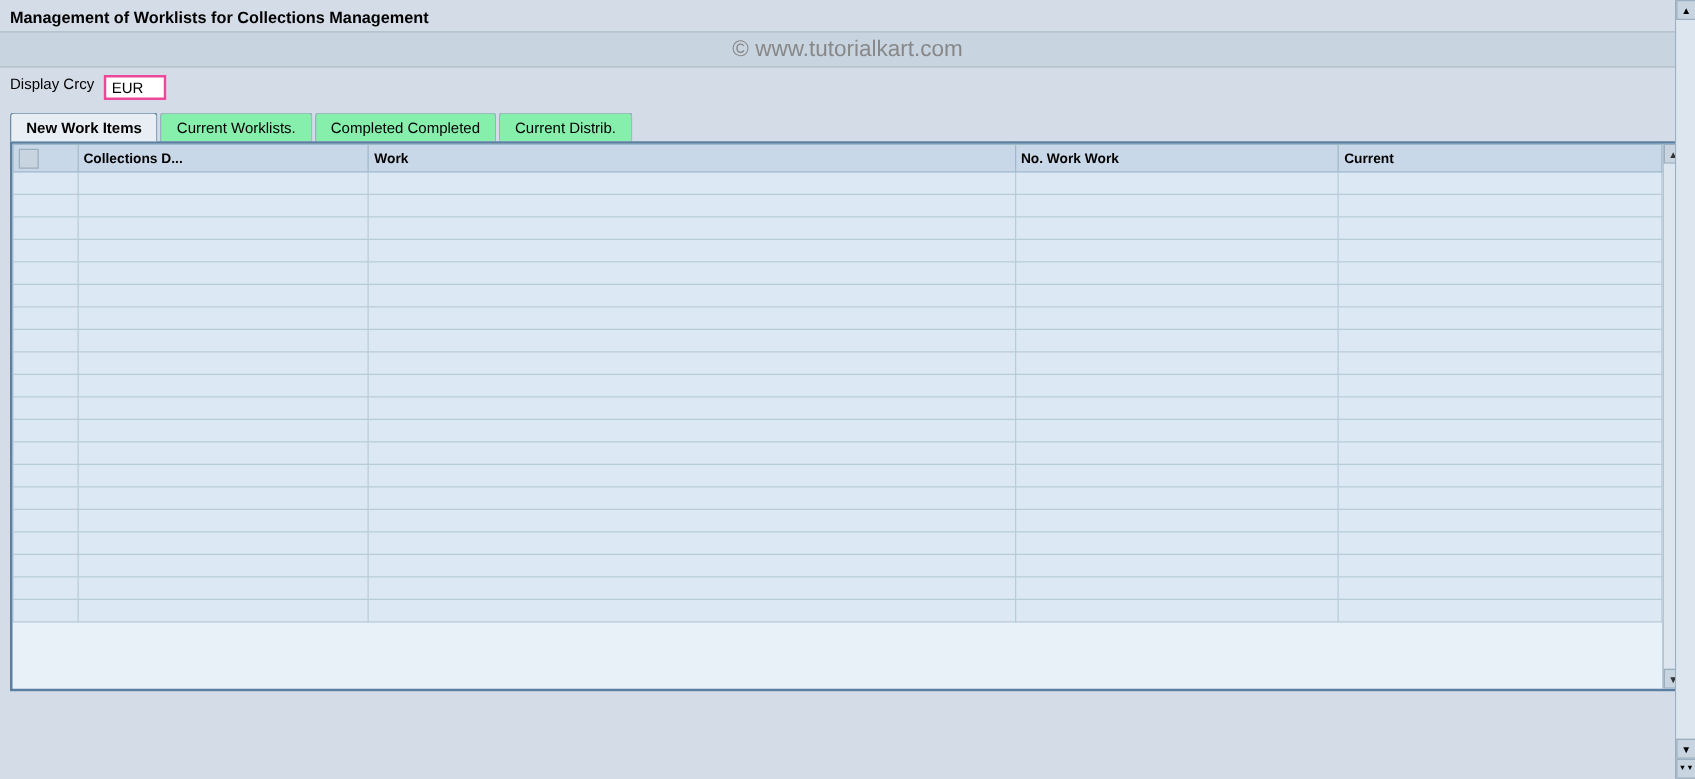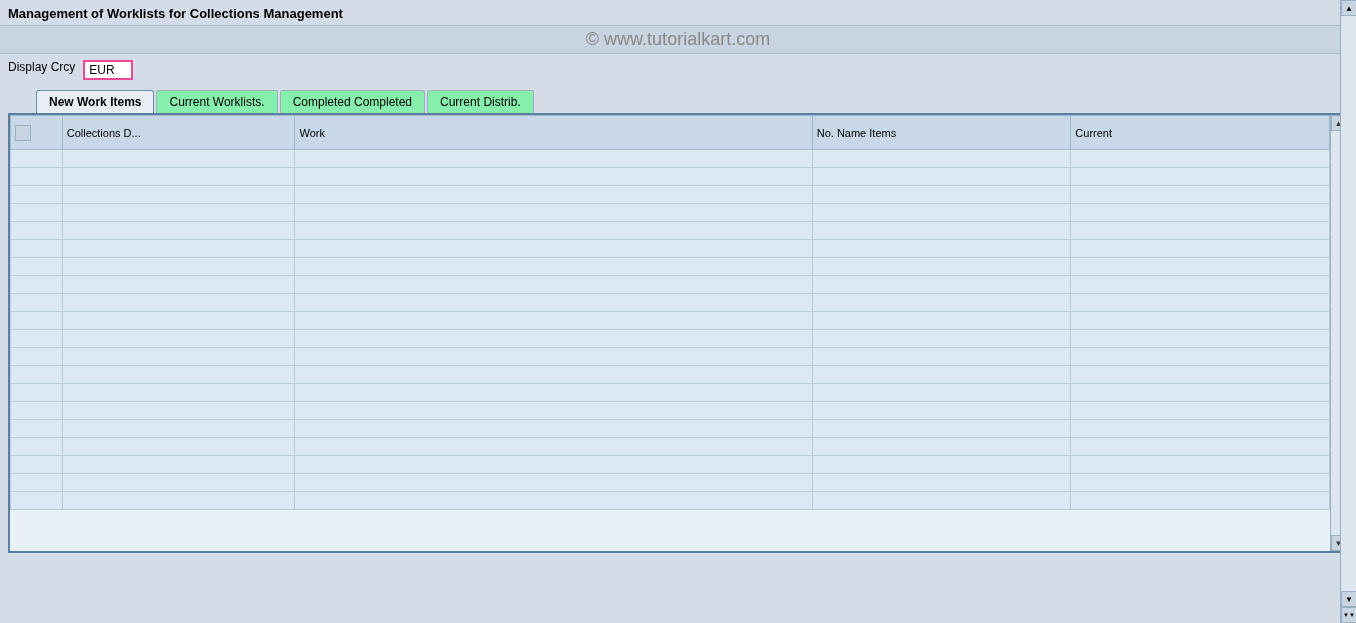--- a/index.html
+++ b/index.html
@@ -51,21 +51,20 @@
       width: 50px;
       height: 20px;
     }
 
     
     .tabs-container {
       display: flex;
       align-items: flex-start;
       padding: 4px 8px 0 8px;
       gap: 2px;
-      margin-left: 28px;
     }
     .tab {
       padding: 4px 12px;
       font-size: 12px;
       border: 1px solid #9aafc0;
       border-bottom: none;
       background: #c8d4e0;
       cursor: pointer;
       color: #000;
       border-radius: 3px 3px 0 0;
@@ -136,23 +135,23 @@
       border-collapse: collapse;
       table-layout: fixed;
     }
 
     .grid-table th {
       background: #c8d8e8;
       border: 1px solid #a0b8cc;
       padding: 2px 4px;
       text-align: left;
       font-size: 11px;
-      font-weight: normal;
+      font-weight: bold;
       color: #000;
-      height: 34px;
+      height: 22px;
     }
 
     .grid-table td {
       background: #dce8f4;
       border: 1px solid #b8ccd8;
       padding: 1px 4px;
       height: 18px;
       font-size: 11px;
     }
 
@@ -271,21 +270,21 @@
             <th class="col-sel sel-cell">
               <div class="header-btn"></div>
             </th>
             <th class="col-collections">
               <span>Collections D...</span>
             </th>
             <th class="col-name">
               <span>Work</span>
             </th>
             <th class="col-work-items">
-              <span>No. Name Items</span>
+              <span>No. Work Work</span>
             </th>
             <th class="col-amount">
               <span>Current</span>
             </th>
           </tr>
         </thead>
         <tbody id="table-body">
 
         <tr>
       <td class="sel-cell col-sel"></td>

